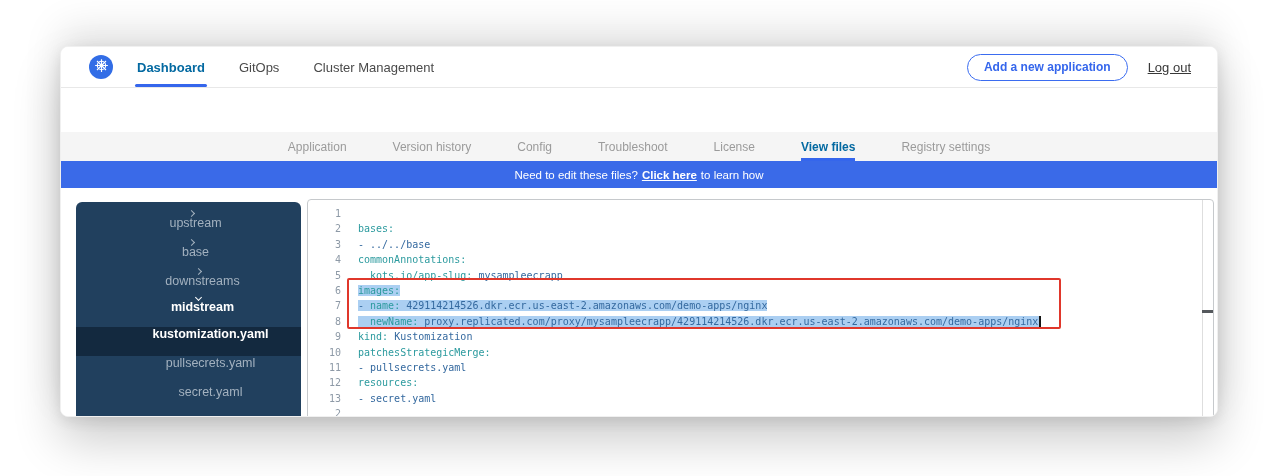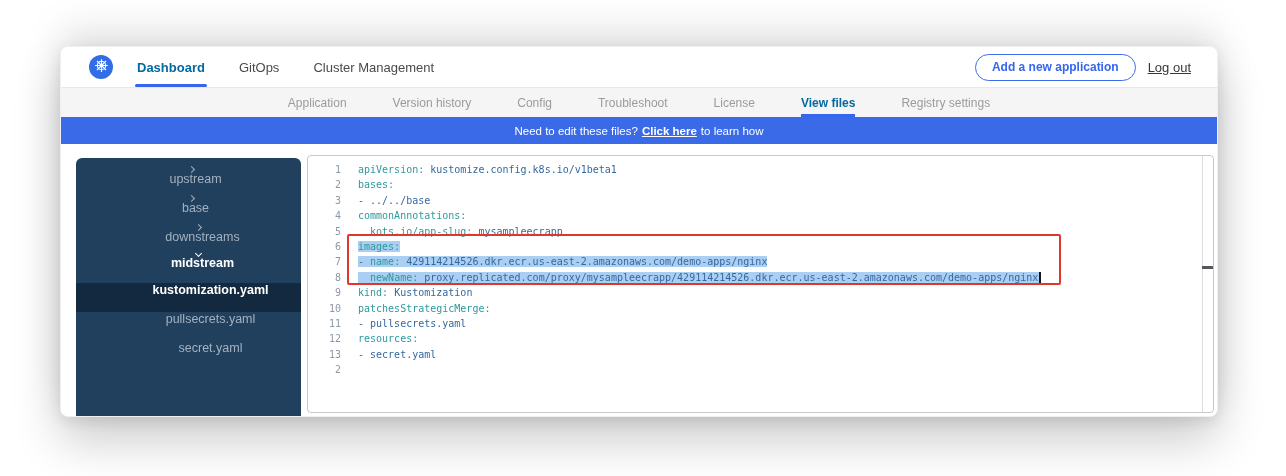--- a/index.html
+++ b/index.html
@@ -16,30 +16,30 @@
   
   .topnav { position:relative; height:41px; display:flex; align-items:center;
             padding:0 26px 0 28px; border-bottom:1px solid #e8e8e8; background:#fff; }
   .logo { width:24px; height:24px; border-radius:50%; background:#326de6;
           display:flex; align-items:center; justify-content:center; margin-right:24px; flex:0 0 auto; }
   .tn-tabs { display:flex; align-items:stretch; height:100%; gap:34px; }
   .tn-tab { position:relative; display:flex; align-items:center; font-size:13px; color:#4a4a4a; cursor:pointer; }
   .tn-tab.active { color:#0369a1; font-weight:700; }
   .tn-tab.active::after { content:""; position:absolute; left:-2px; right:-2px; bottom:0;
                           height:3px; background:#3566ec; border-radius:2px; }
-  .tn-right { margin-left:auto; display:flex; align-items:center; gap:12px; }
+  .tn-right { margin-left:auto; display:flex; align-items:center; gap:20px; }
   .add-btn { height:27px; padding:0 16px; border:1px solid #3b6cf0; border-radius:14px;
              color:#3566ec; font-size:12px; font-weight:700; background:#fff;
              display:flex; align-items:center; cursor:pointer; white-space:nowrap;
              font-family:"Liberation Sans", sans-serif; }
   .logout { font-size:13px; color:#383838; cursor:pointer;text-decoration:underline; }
 
   
   .subnav { height:29px; background:#f5f5f5; display:flex; align-items:stretch;
-            justify-content:center; gap:46px; }
+            justify-content:center; gap:46px;margin-top:44px; }
   .sn-tab { position:relative; display:flex; align-items:center; font-size:12px;
             color:#9b9b9b; cursor:pointer; }
   .sn-tab.active { color:#0369a1; font-weight:700; }
   .sn-tab.active::after { content:""; position:absolute; left:0; right:0; bottom:0;
                           height:3px; background:#3566ec; }
 
   
   .banner { height:27px; background:#3a6ae8; color:#fff; font-size:11.5px;
             display:flex; align-items:center; justify-content:center; gap:4px;text-align:center; }
   .banner a { color:#fff; font-weight:700; text-decoration:underline; cursor:pointer; }
@@ -151,21 +151,21 @@
           <div class="tree-row d2">
             <span>pullsecrets.yaml</span>
           </div>
           <div class="tree-row d2">
             <span>secret.yaml</span>
           </div>
         </div>
 
       <div class="editor">
         <div class="codepane">
-            <div class="code-line"><span class="ln">1</span><span class="lt"><span class="tok-key">apiVersion:</span><span class="tok-value"> kustomize.config.k8s.io/v1beta1</span></span></div>
+            <div class="code-line"><span class="ln">1</span></div>
             <div class="code-line"><span class="ln">2</span><span class="lt"><span class="tok-key">bases:</span></span></div>
             <div class="code-line"><span class="ln">3</span><span class="lt"><span class="tok-value">- ../../base</span></span></div>
             <div class="code-line"><span class="ln">4</span><span class="lt"><span class="tok-key">commonAnnotations:</span></span></div>
             <div class="code-line"><span class="ln">5</span><span class="lt"><span class="tok-key">  kots.io/app-slug:</span><span class="tok-value"> mysampleecrapp</span></span></div>
             <div class="code-line"><span class="ln">6</span><span class="lt"><span class="sel"><span class="tok-key">images:</span></span></span></div>
             <div class="code-line"><span class="ln">7</span><span class="lt"><span class="sel"><span class="tok-value">- </span><span class="tok-key">name:</span><span class="tok-value"> 429114214526.dkr.ecr.us-east-2.amazonaws.com/demo-apps/nginx</span></span></span></div>
             <div class="code-line"><span class="ln">8</span><span class="lt"><span class="sel"><span class="tok-value">  </span><span class="tok-key">newName:</span><span class="tok-value"> proxy.replicated.com/proxy/mysampleecrapp/429114214526.dkr.ecr.us-east-2.amazonaws.com/demo-apps/nginx</span><span class="caret"></span></span></span></div>
             <div class="code-line"><span class="ln">9</span><span class="lt"><span class="tok-key">kind:</span><span class="tok-value"> Kustomization</span></span></div>
             <div class="code-line"><span class="ln">10</span><span class="lt"><span class="tok-key">patchesStrategicMerge:</span></span></div>
             <div class="code-line"><span class="ln">11</span><span class="lt"><span class="tok-value">- pullsecrets.yaml</span></span></div>

